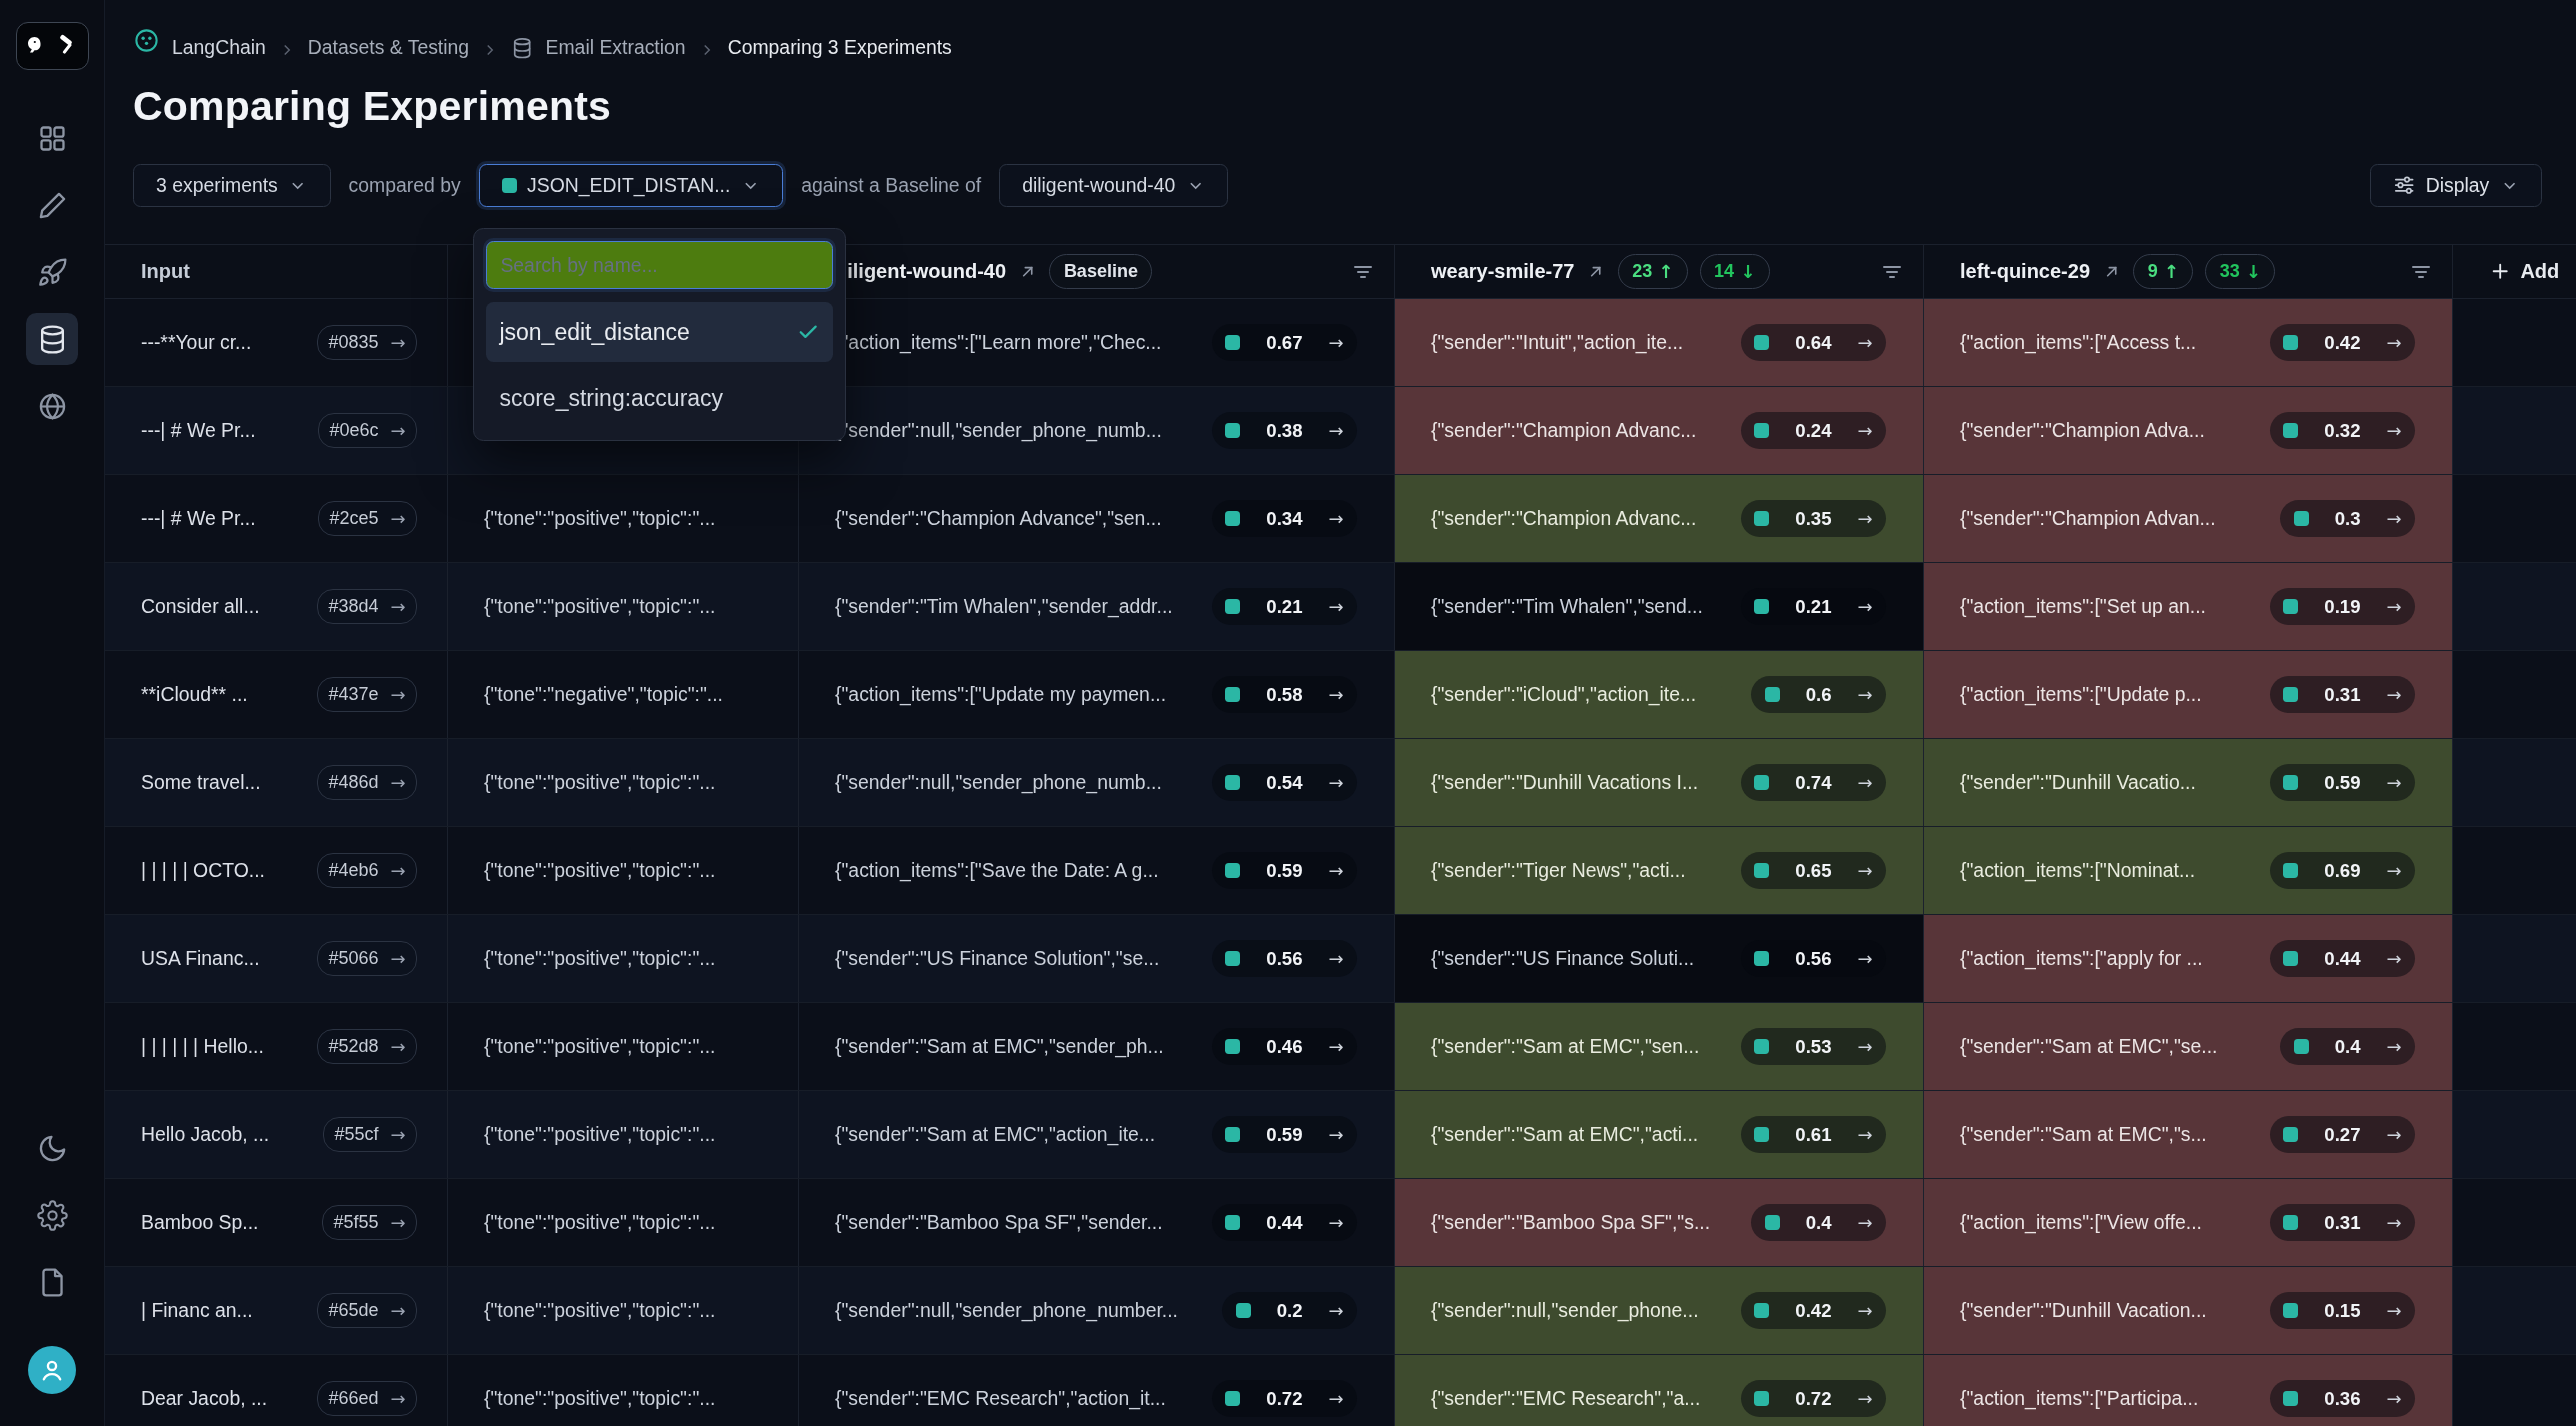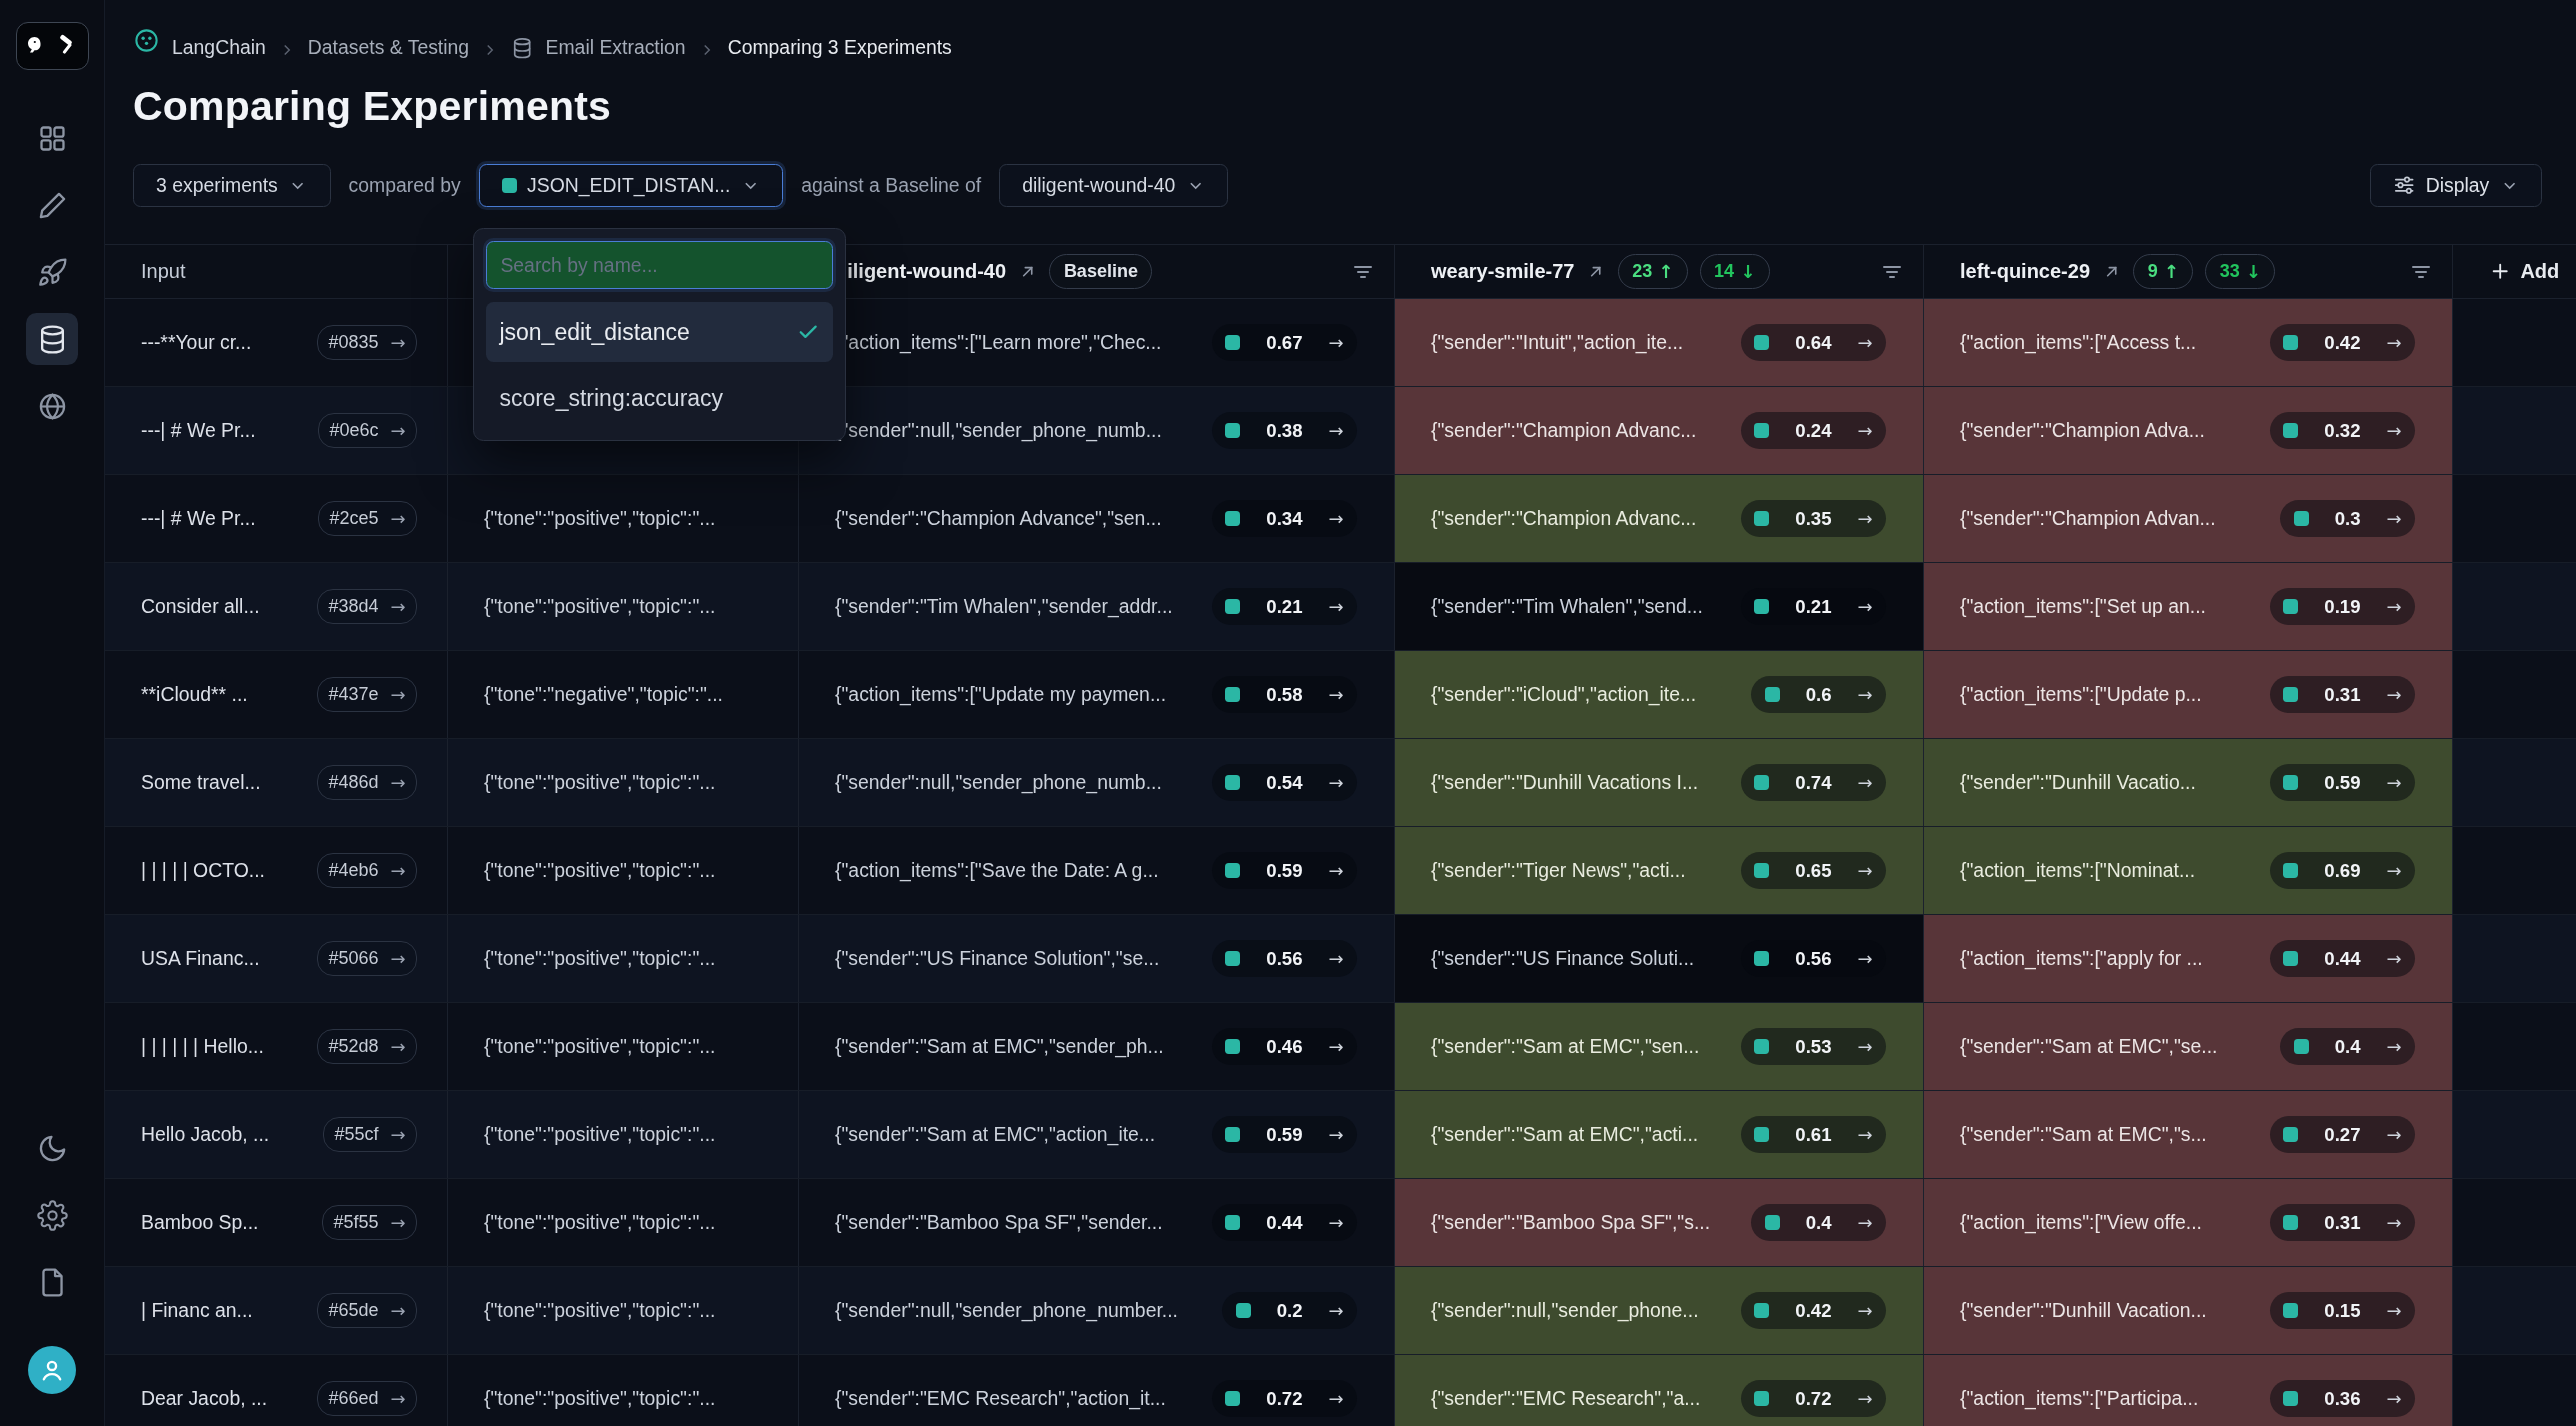--- a/index.html
+++ b/index.html
@@ -42,21 +42,21 @@
   .display-btn { margin-left:auto; color:#dfe3ea; }
   .display-btn svg.sliders { width:22.4px; height:22.4px; color:#c3c9d4; }
   .teal-sq { width:15px; height:15px; border-radius:3.7px; background:#2bb7a5; display:inline-block; flex:none; }
 
   
   .table { margin-top:37px; }
   .thead, .trow { display:grid; grid-template-columns:343px 351px 596px 529px 529px 1fr; }
   .thead { height:55px; border-top:0.7px solid #1b212d; border-bottom:0.7px solid #1b212d; background:#0b0f18; }
   .th { display:flex; align-items:center; gap:12px; padding:0 15px 0 36px; border-right:0.7px solid #1b212d; overflow:hidden; }
   .th:last-child { border-right:none; }
-  .th-input span { font-weight:400; color:#c6cdd8; font-size:20px; }
+  .th-input span { font-weight:700; color:#c6cdd8; font-size:20px; }
   .exp-name { color:#eef1f5; font-size:20px; font-weight:700; white-space:nowrap; cursor:pointer; }
   .ext { width:19.4px; height:19.4px; color:#8d95a4; flex:none; }
   .pill { border:0.7px solid #343c4b; border-radius:745px; padding:6px 13.4px; font-size:18px; font-weight:600; color:#e2e6ec; background:#0c1119; display:flex; align-items:center; gap:6px; flex:none; white-space:nowrap; }
   .pill.up { color:#4ade80; }
   .pill.down { color:#22c55e; }
   .pill .arr { font-family:"DejaVu Sans", sans-serif; font-size:18px; }
   .filter-btn { margin-left:auto; background:none; border:none; color:#8d95a4; width:33px; height:33px; display:flex; align-items:center; justify-content:center; cursor:pointer; flex:none; }
   .filter-btn svg { width:24px; height:24px; }
   .add-btn { display:flex; align-items:center; gap:9px; background:none; border:none; color:#e8ebf0; font-size:20px; font-weight:600; margin-left:auto; margin-right:31px; cursor:pointer; }
   .add-btn svg { width:22.4px; height:22.4px; }
@@ -75,21 +75,21 @@
   .bg-green { background:#3e4b2e; } .bg-green .cell-text { color:#e9ecdf; }
   .bg-dark  { background:#080b12; }
   .id-badge { display:flex; align-items:flex-start; gap:12px; border:0.7px solid #2b3342; border-radius:16px; padding:6px 10.4px; font-size:18px; color:#c6ccd6; background:rgba(12,17,28,.6); flex:none; cursor:pointer; }
   .arrow { color:#9aa2b1; font-family:"DejaVu Sans", sans-serif; font-size:18px; }
   .score-badge { display:flex; align-items:center; gap:26px; background:rgba(4,8,14,.5); border-radius:745px; padding:7.5px 13.4px; flex:none; cursor:pointer; }
   .score-val { font-size:18.6px; font-weight:700; color:#f2f4f7; }
   .score-badge .arrow { color:#cfd4dc; }
 
   
   .dropdown-panel { position:absolute; left:473px; top:228px; width:373px; background:#151a27; border:0.7px solid #2a3140; border-radius:10.4px; padding:12px; box-shadow:0 22.4px 52px rgba(0,0,0,.55); z-index:40; }
-  .search-input { width:100%; height:48px; background:#14532d; border:1.5px solid #4a7dd6; border-radius:7.5px; color:#dfe3ea; font-size:19.4px; padding:0 13.4px; outline:none; box-shadow:0 0 0 3px rgba(74,125,214,.15); font-family:"Liberation Sans", sans-serif; }
+  .search-input { width:100%; height:48px; background:#4d7c0f; border:1.5px solid #4a7dd6; border-radius:7.5px; color:#dfe3ea; font-size:19.4px; padding:0 13.4px; outline:none; box-shadow:0 0 0 3px rgba(74,125,214,.15); font-family:"Liberation Sans", sans-serif; }
   .search-input::placeholder { color:#667083; }
   .opt { display:flex; align-items:center; justify-content:space-between; height:60px; padding:0 13.4px; border-radius:7.5px; font-size:23px; color:#d4d9e2; margin-top:6px; cursor:pointer; }
   .opt.selected { background:#222b3d; color:#e9ecf1; }
   .opt.first { margin-top:13.4px; }
   .opt .check { width:22.4px; height:22.4px; color:#2bb7a5; flex:none; }
 </style>
 </head>
 <body>
 
 <div class="page">

